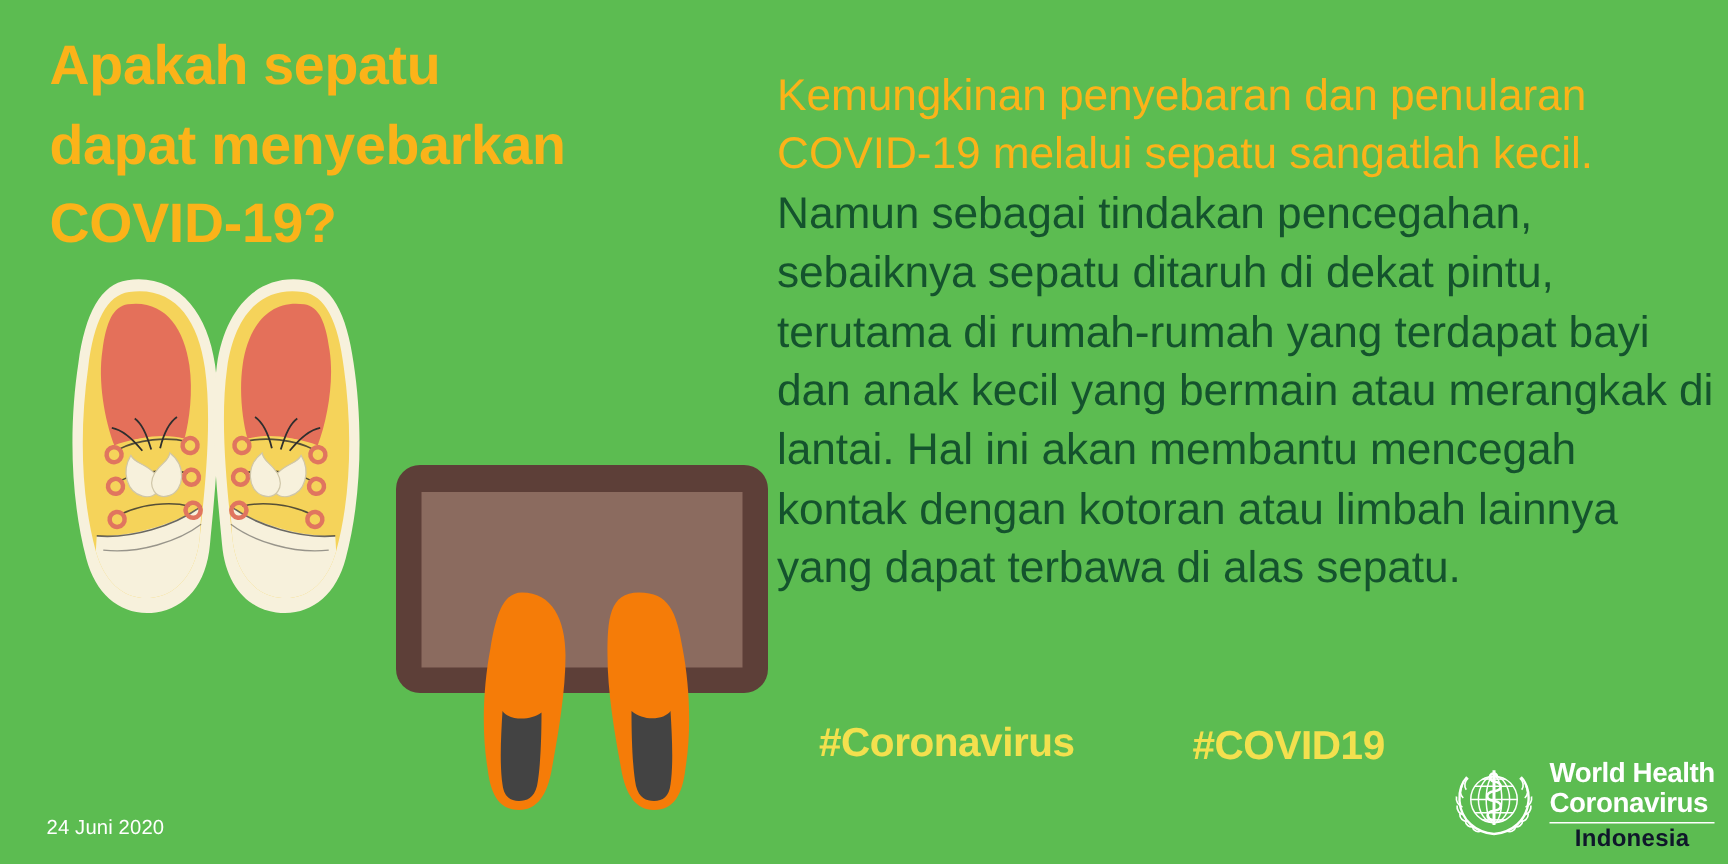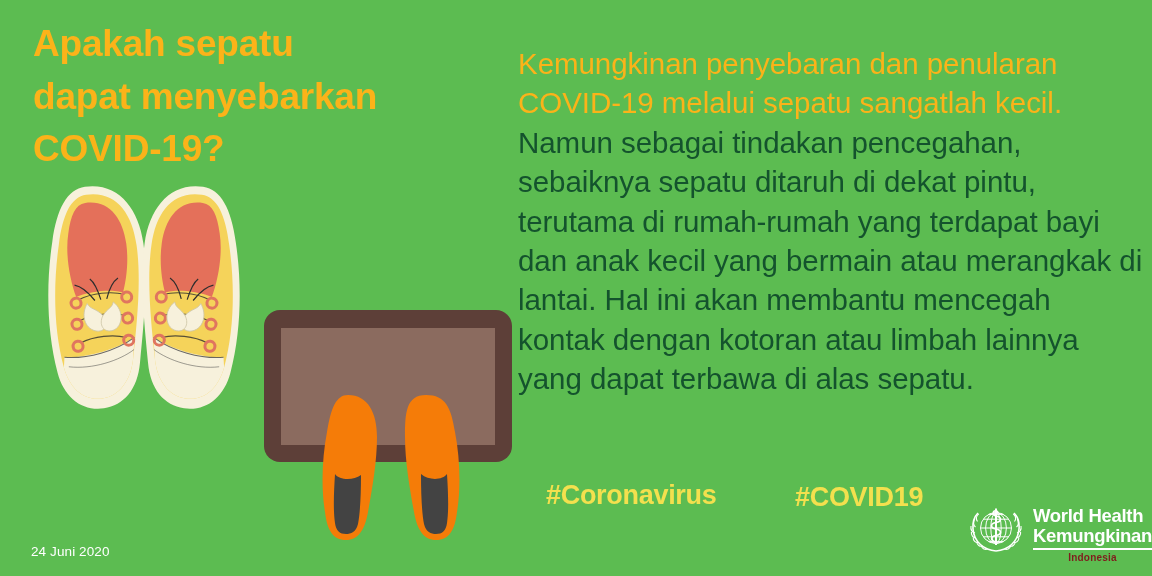--- a/index.html
+++ b/index.html
@@ -96,22 +96,22 @@
     letter-spacing: -0.3px;
     white-space: nowrap;
   }
   #who-rule {
     height: 1.6px;
     background: #ffffff;
     margin: 3px 0 2px 0;
     width: 100%;
   }
   #who-country {
-    color: #7f1d1d;
-    font-size: 10px;
+    color: #0f172a;
+    font-size: 16px;
     font-weight: bold;
     letter-spacing: 0.2px;
     text-align: center;
   }
 
   
   #sneakers   { position: absolute; left: 18px;  top: 170px; }
   #mat-scene  { position: absolute; left: 250px; top: 300px; }
 </style>
 </head>
@@ -281,19 +281,19 @@
 
         <g fill="none" stroke="#ffffff" stroke-width="1.7" stroke-linecap="round">
           <path d="M28 39 C22.5 38 22 33.5 28 32.5 C34 31.5 34 27 28 26
                    C22 25 22 20.5 28 19.5 C34 18.5 34 14 28 13"></path>
           <path d="M28 13 C25.5 12.4 24.6 10.4 25.6 8.8 C26.6 7.2 29.4 7.4 30 9.4"></path>
         </g>
       </svg>
     </div>
     <div id="who-wordmark">
       <div class="wm-line">World Health</div>
-      <div class="wm-line">Kemungkinan</div>
+      <div class="wm-line">Coronavirus</div>
       <div id="who-rule"></div>
       <div id="who-country">Indonesia</div>
     </div>
   </div>
 
 </div>
 
 </body></html>

